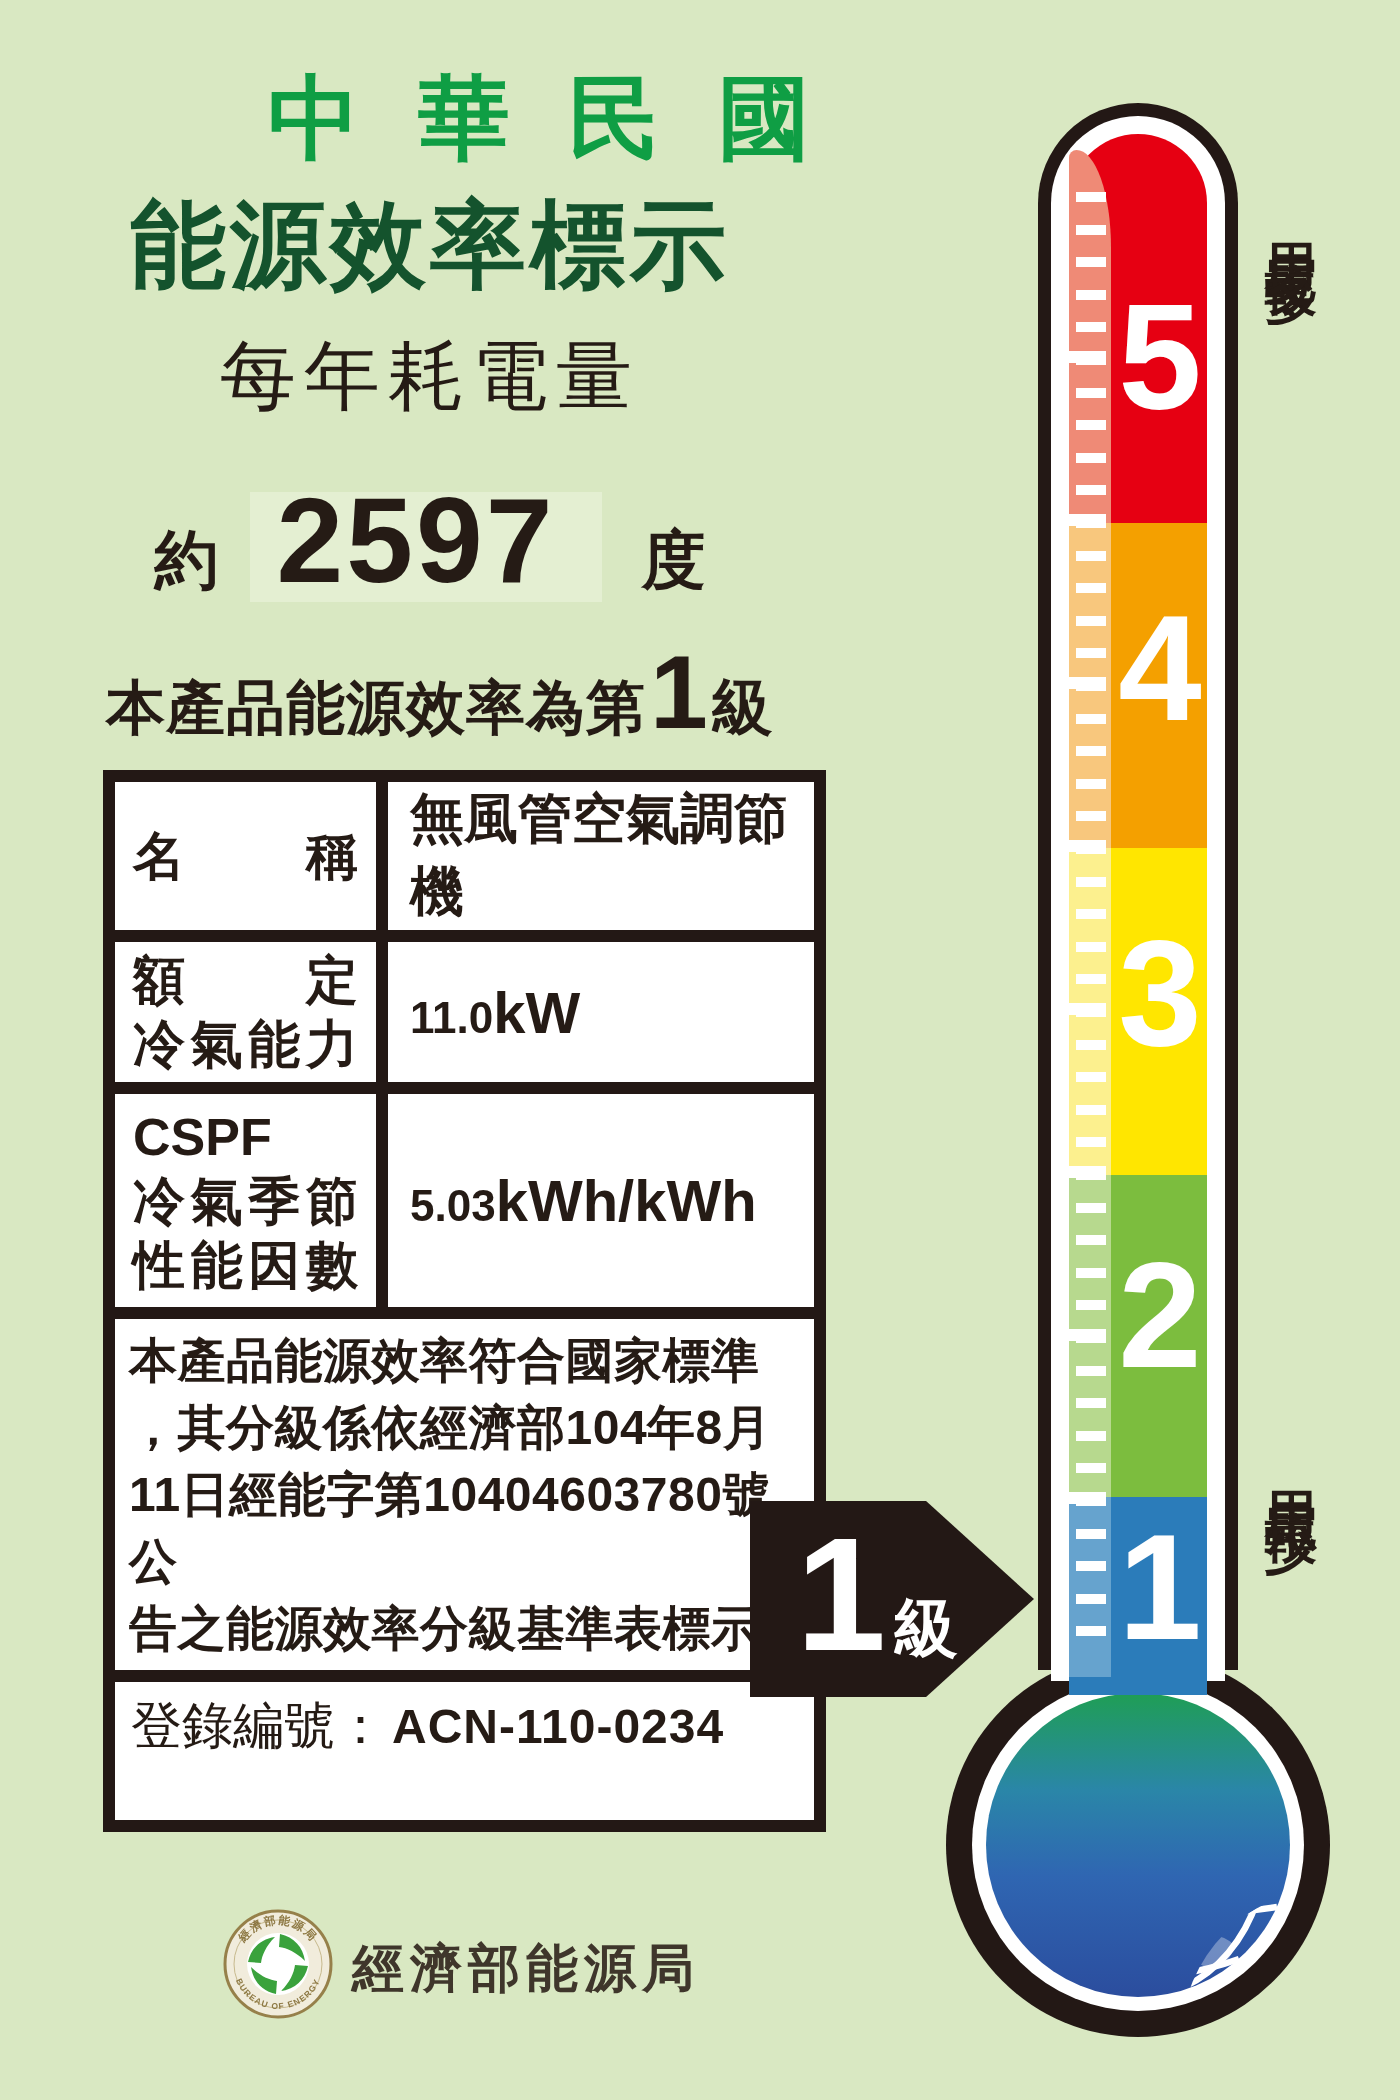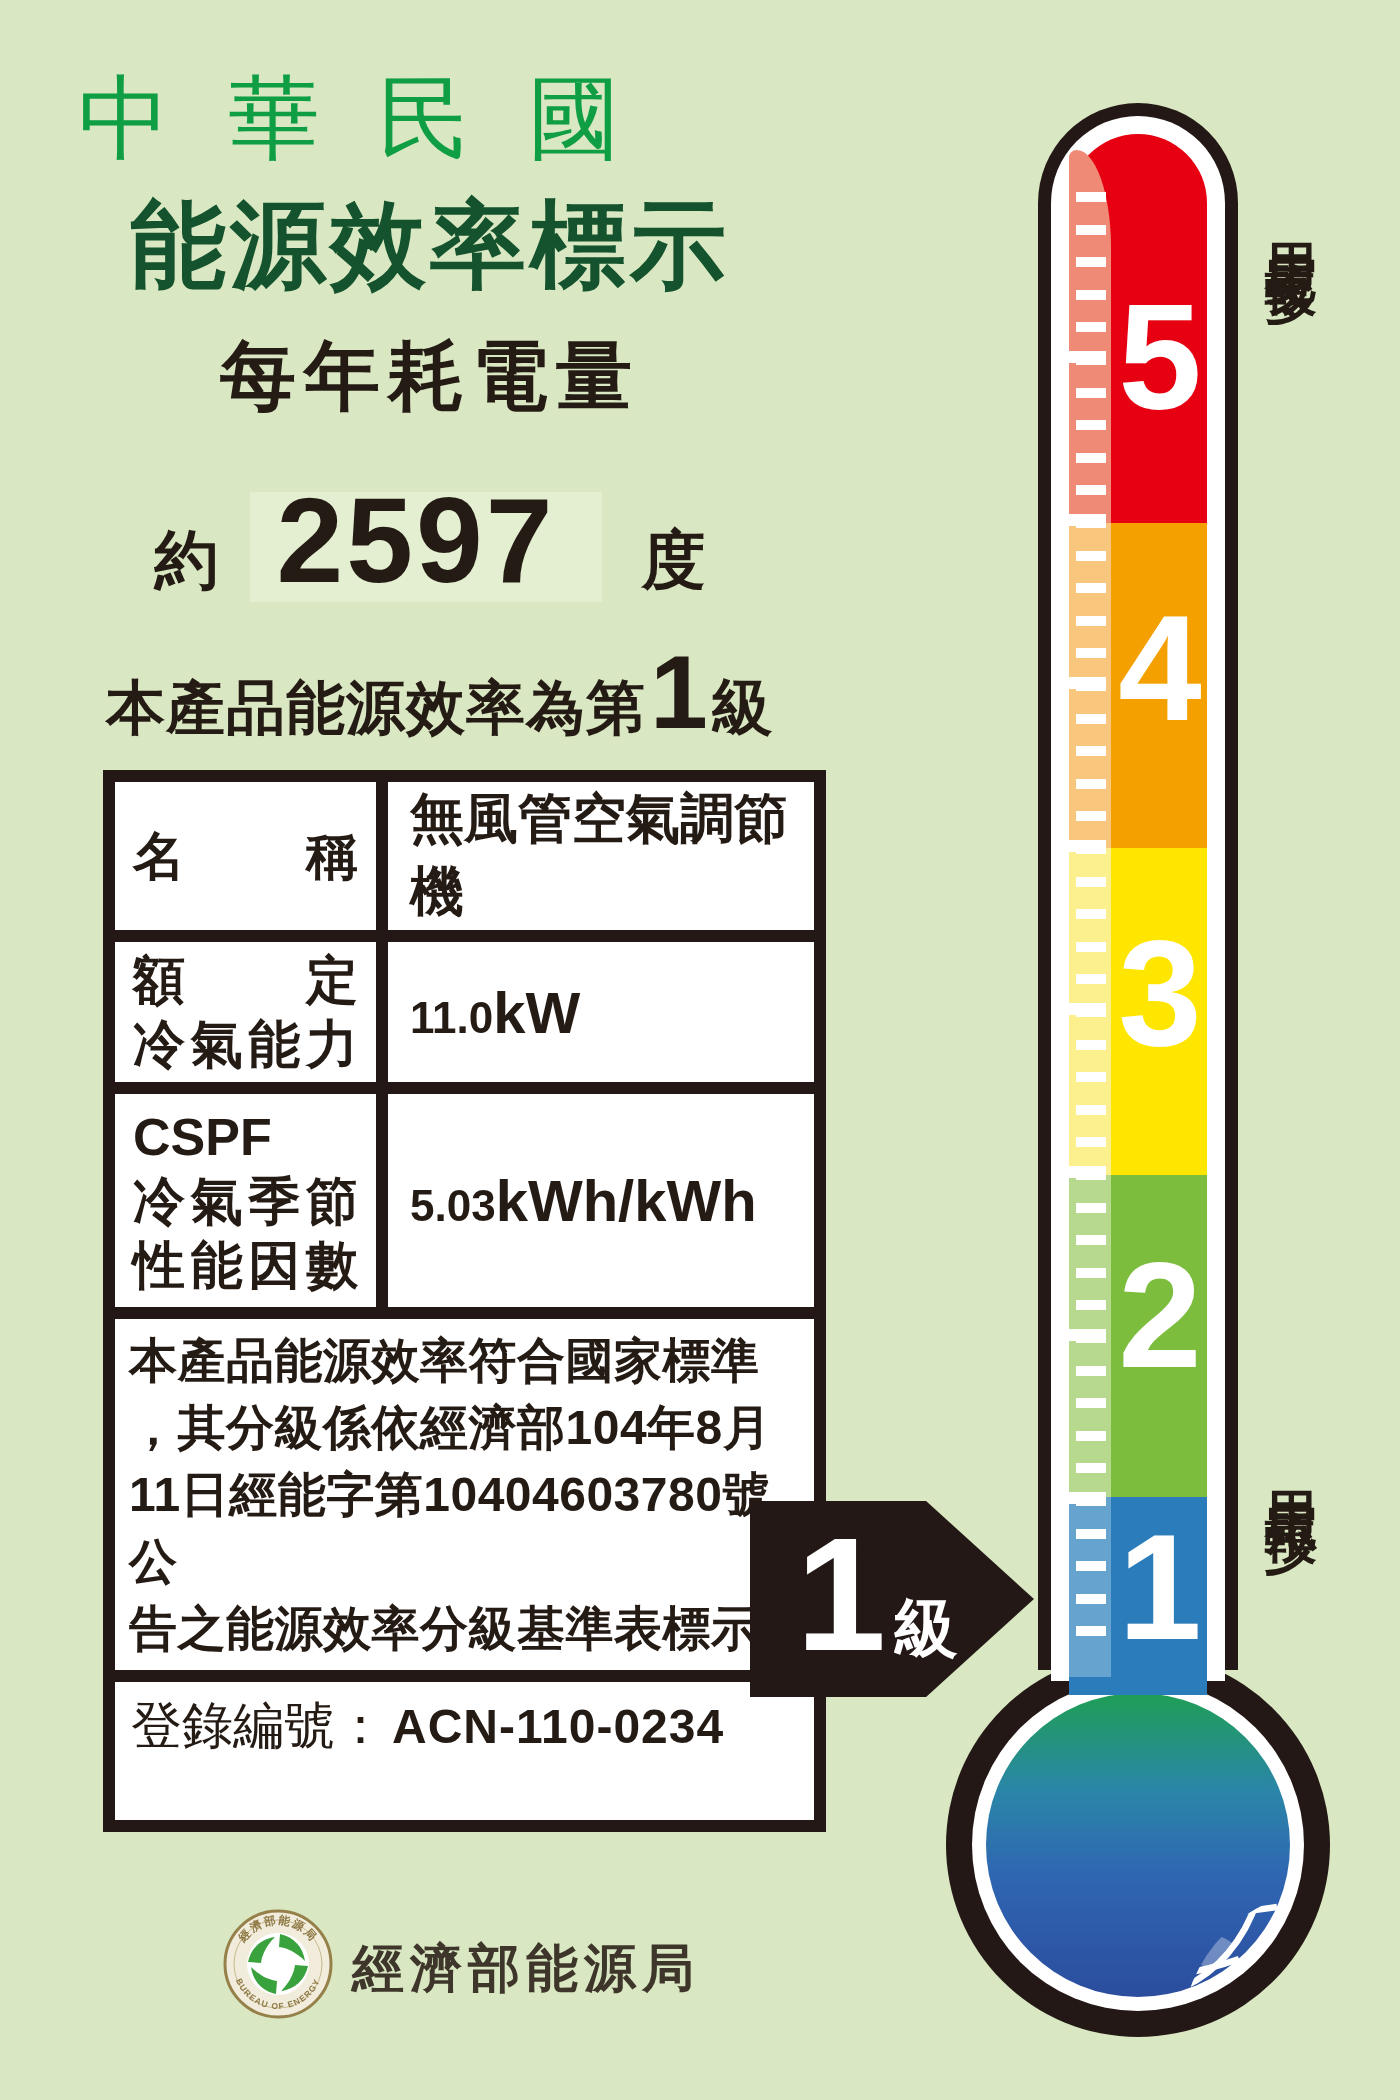--- a/index.html
+++ b/index.html
@@ -1,25 +1,25 @@
 <!DOCTYPE html>
 <html><head>
 <meta charset="utf-8">
 <style>
   html,body{margin:0;padding:0;}
   body{font-family:"Liberation Sans","DejaVu Sans",sans-serif;}
   .page{position:relative;width:1400px;height:2100px;background:#d9e8c2;overflow:hidden;}
   .abs{position:absolute;}
 
   
-  .title-line1{left:38px;top:58px;width:800px;text-align:left;font-size:92px;font-weight:400;
+  .title-line1{left:28px;top:58px;width:800px;text-align:right;font-size:92px;font-weight:700;
     letter-spacing:58px;padding-left:40px;color:#0f9e44;line-height:120px;}
   .title-line2{left:30px;top:182px;width:800px;text-align:center;font-size:96px;font-weight:700;
     letter-spacing:4px;color:#14532d;line-height:126px;}
-  .heading-kwh{left:30px;top:322px;width:800px;text-align:center;font-size:76px;font-weight:700;
+  .heading-kwh{left:30px;top:322px;width:800px;text-align:center;font-size:76px;font-weight:400;
     letter-spacing:8px;color:#251b15;line-height:108px;}
   .hl-box{left:250px;top:492px;width:352px;height:110px;background:#e4efd2;}
   .approx-line{left:30px;top:470px;width:800px;display:flex;align-items:baseline;justify-content:center;color:#251b15;}
   .approx-word{font-size:64px;font-weight:700;line-height:140px;}
   .approx-num{font-size:120px;font-weight:700;letter-spacing:3px;margin:0 86px 0 58px;line-height:140px;}
   .approx-unit{font-size:64px;font-weight:700;line-height:140px;}
   .grade-line{left:106px;top:636px;display:flex;align-items:baseline;color:#251b15;}
   .grade-prefix{font-size:59px;font-weight:700;line-height:112px;letter-spacing:1px;}
   .grade-big{font-size:104px;font-weight:700;line-height:112px;margin:0 4px;}
   .grade-suffix{font-size:61px;font-weight:700;line-height:112px;}

